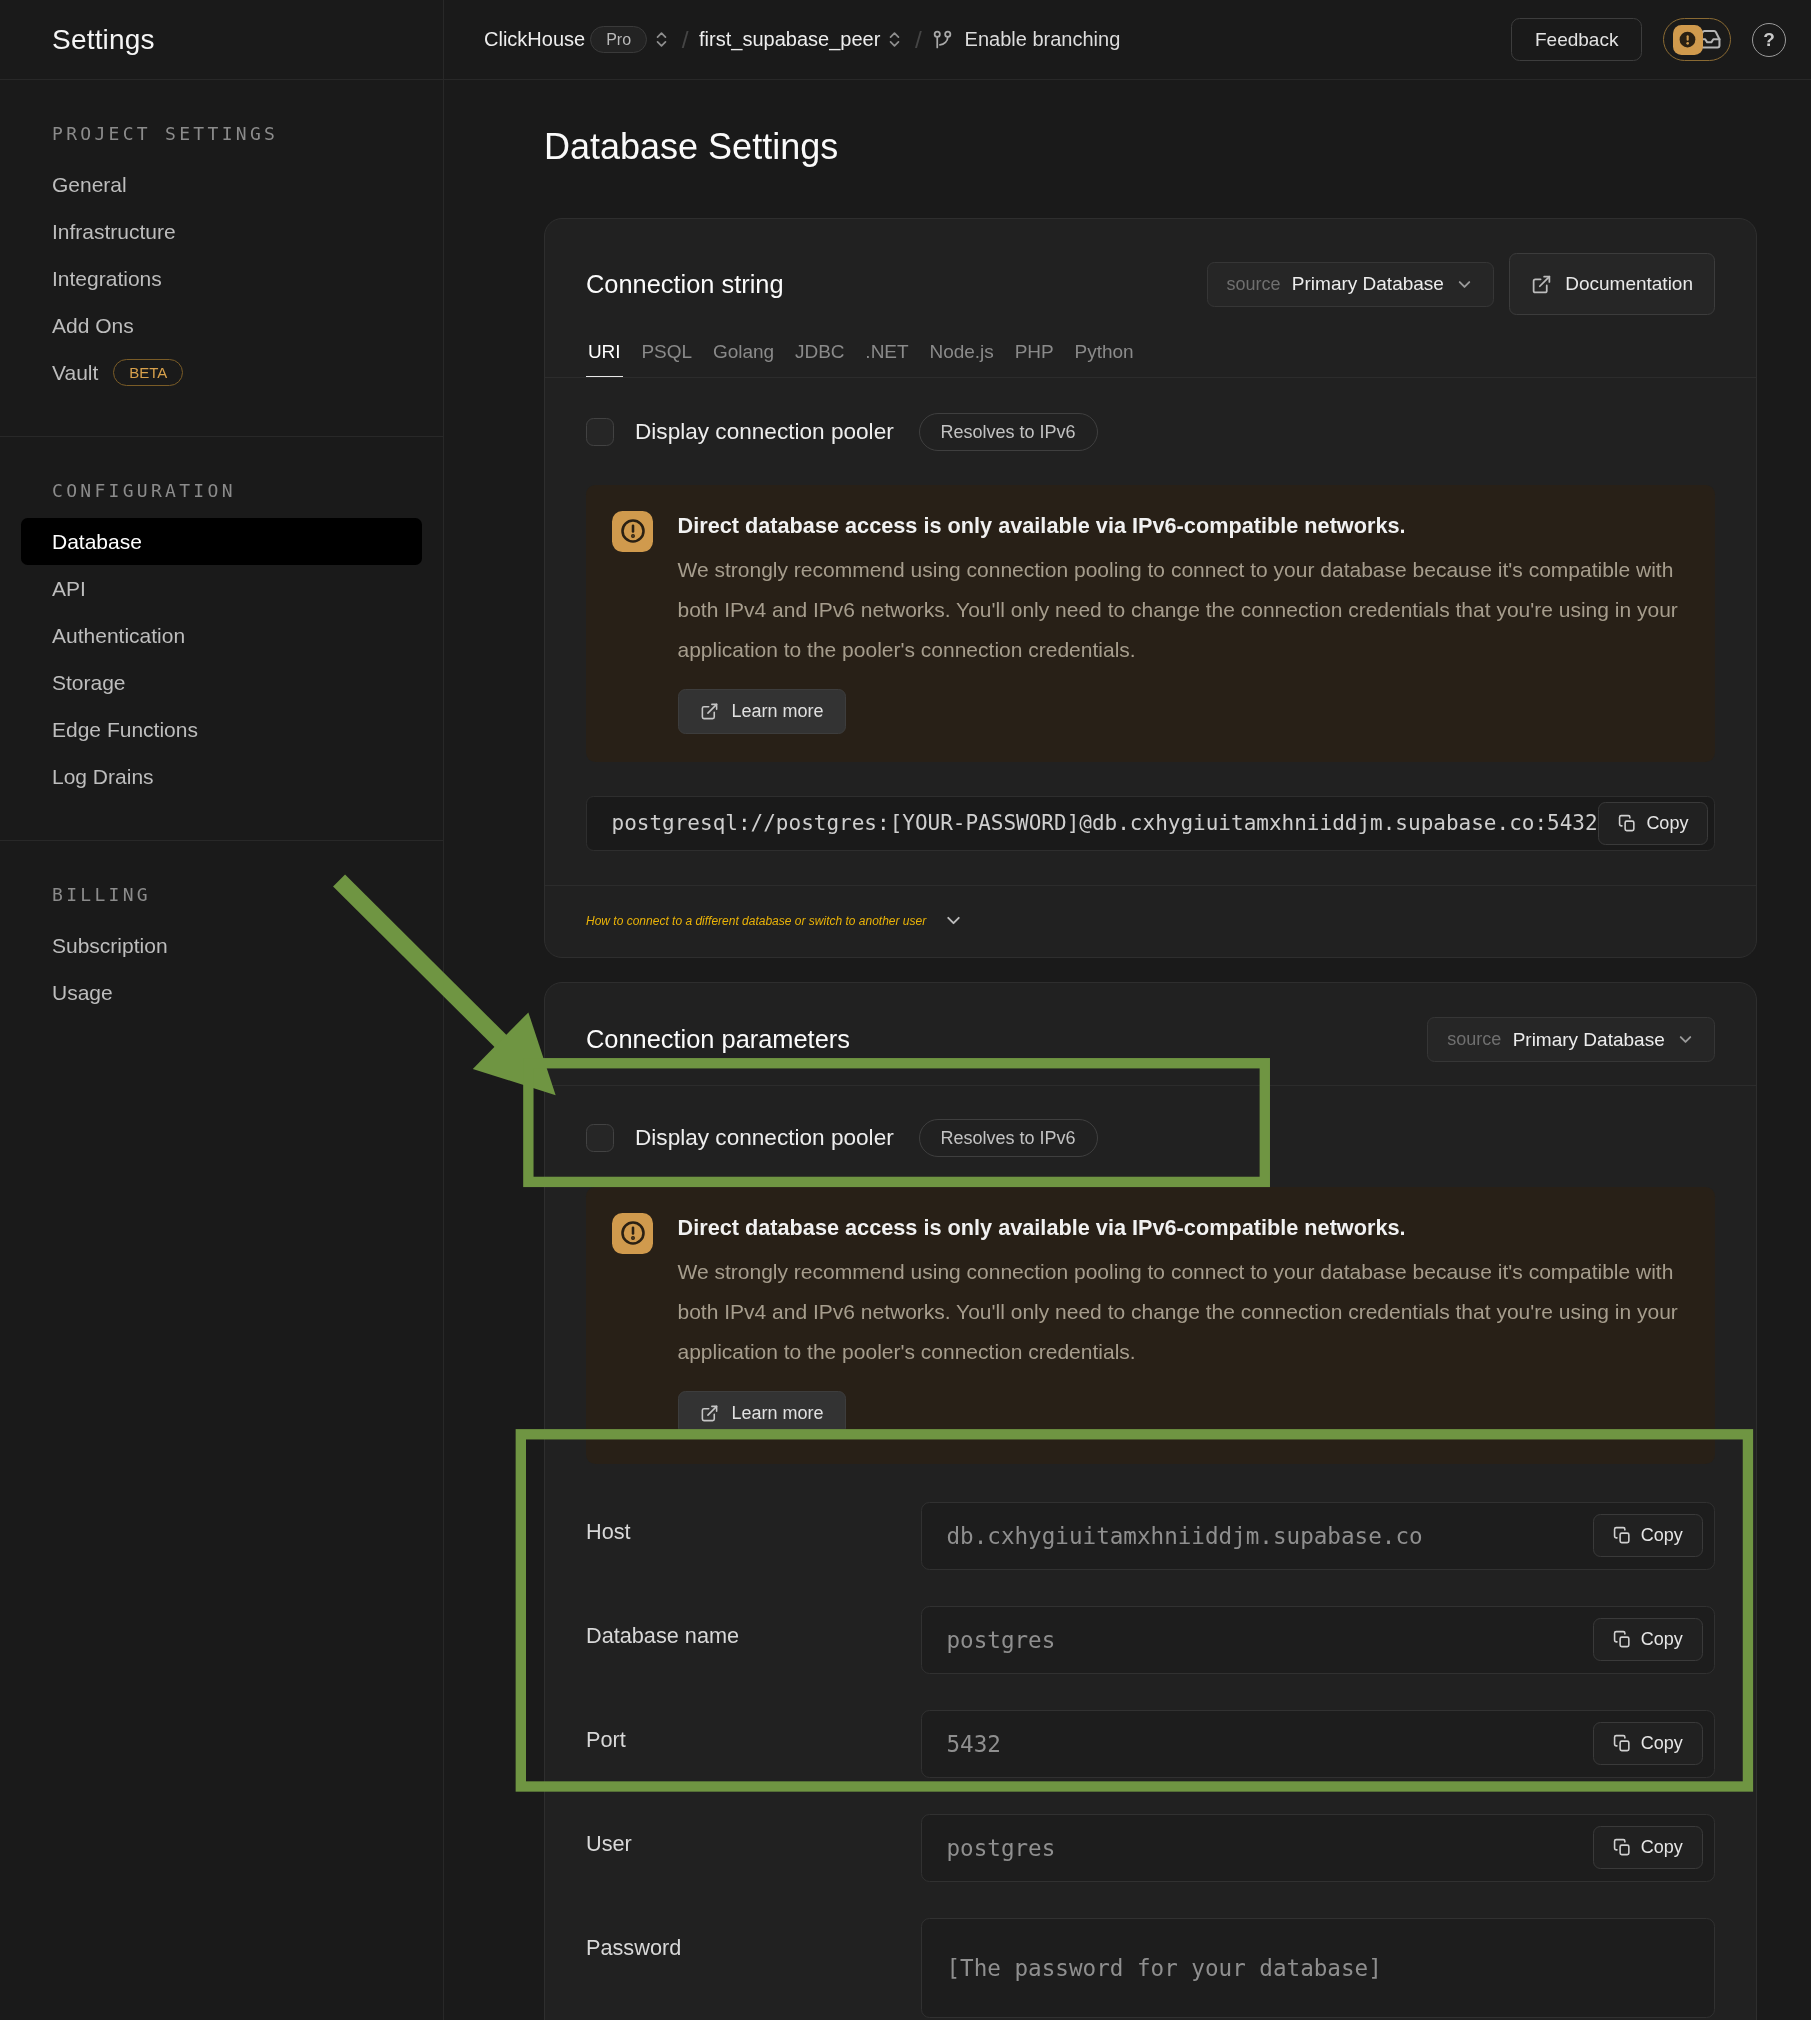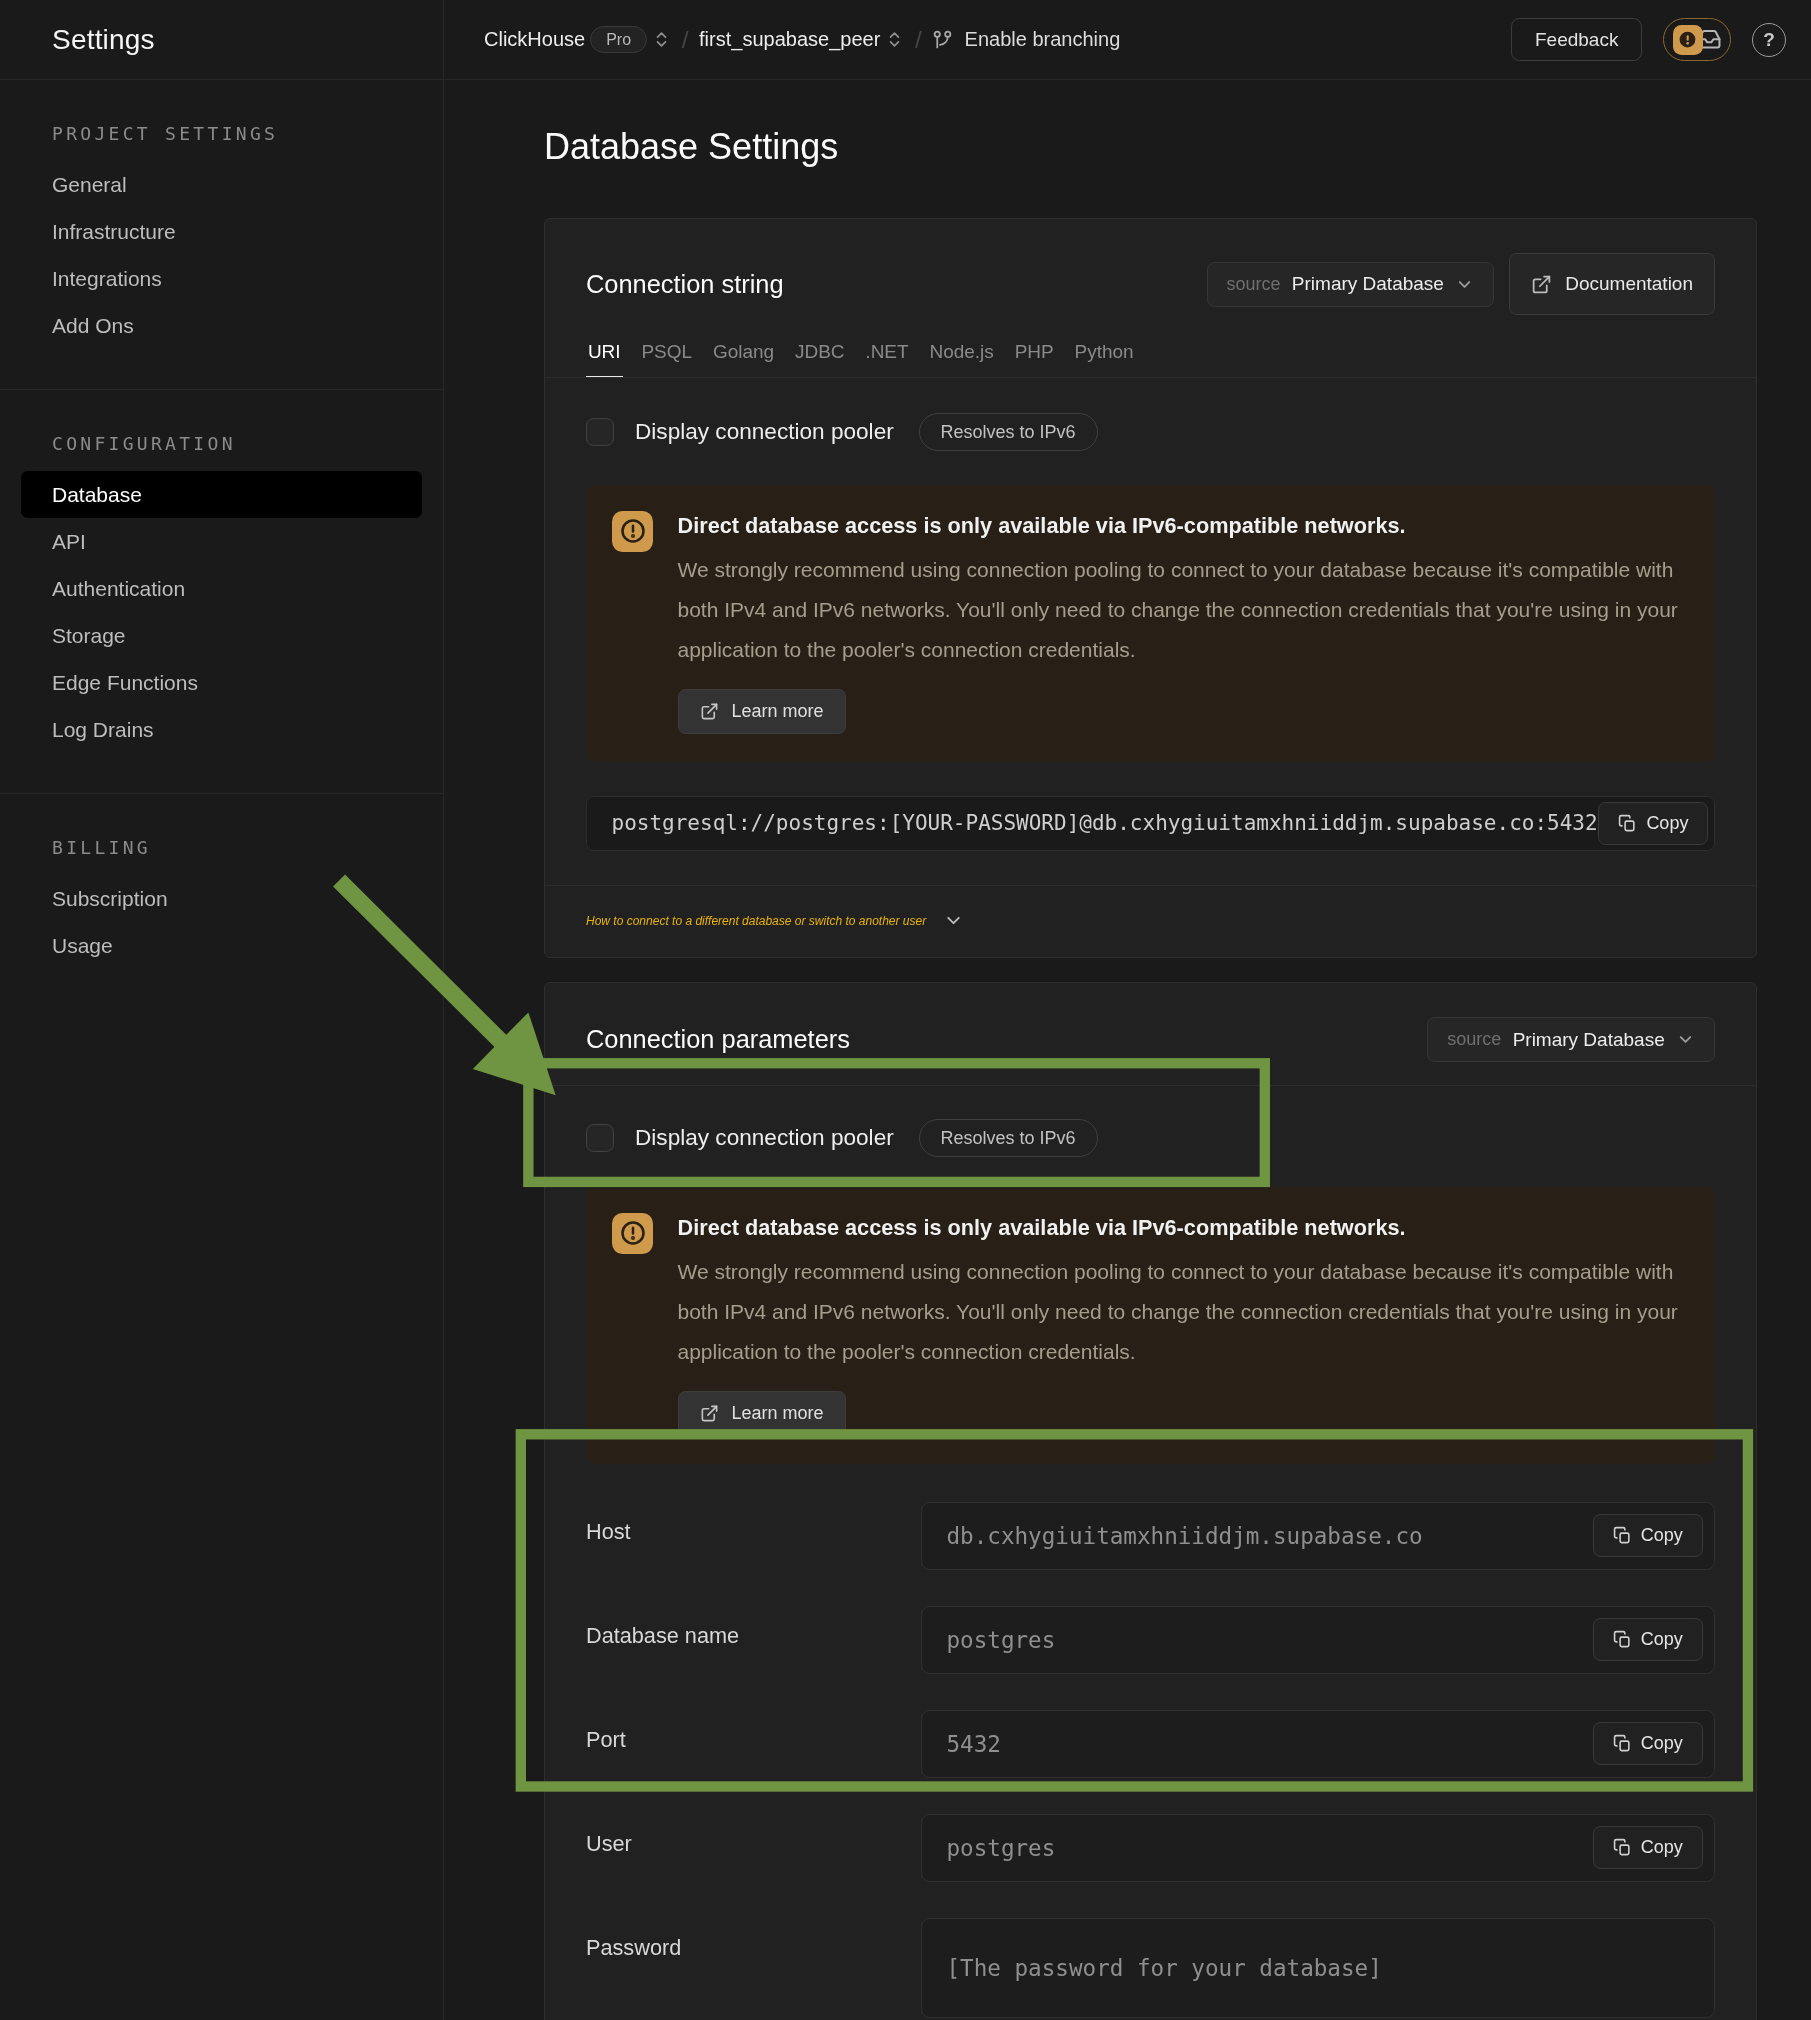--- a/index.html
+++ b/index.html
@@ -68,21 +68,21 @@
   .beta-pill {
     border:0.9px solid #front; border:0.9px solid #7a5c27; color:#d7a04c; font-size:15px;
     padding:3.8px 15px; border-radius:15px; line-height:normal;
   }
   .side-divider { height:0.9px; background:#282828; }
   
   .main { position:absolute; left:444px; top:80px; right:0; bottom:0; }
   .page-title { position:absolute; left:100px; top:46px; font-size:36px; font-weight:500; color:#fafafa; }
   .card {
     position:absolute; left:100px; width:1213px;
-    background:#212121; border:0.9px solid #2e2e2e; border-radius:6px;
+    background:#212121; border:0.9px solid #2e2e2e; border-radius:18px;
   }
   .card-cs { top:138px; }
   .card-cp { top:902px; }
   .card-head { display:flex; align-items:center; justify-content:space-between; padding:34px 41px 0; }
   .card-title { font-size:25.4px; font-weight:500; color:#fbfbfb; }
   .head-actions { display:flex; align-items:center; gap:15px; }
   .source-select {
     display:flex; align-items:center; gap:11.3px; height:45px; padding:0 19px;
     background:#262626; border:0.9px solid #363636; border-radius:7.5px; cursor:pointer;
   }
@@ -222,20 +222,24 @@
       </div>
       <div class="side-item">
         <span>Infrastructure</span>
       </div>
       <div class="side-item">
         <span>Integrations</span>
       </div>
       <div class="side-item">
         <span>Add Ons</span>
       </div>
+      <div class="side-item">
+        <span>Vault</span>
+        <span class="beta-pill">BETA</span>
+      </div>
     </div>
     <div class="side-divider"></div>
     <div class="side-section">
       <div class="side-heading">CONFIGURATION</div>
       <div class="side-item active">
         <span>Database</span>
       </div>
       <div class="side-item">
         <span>API</span>
       </div>

